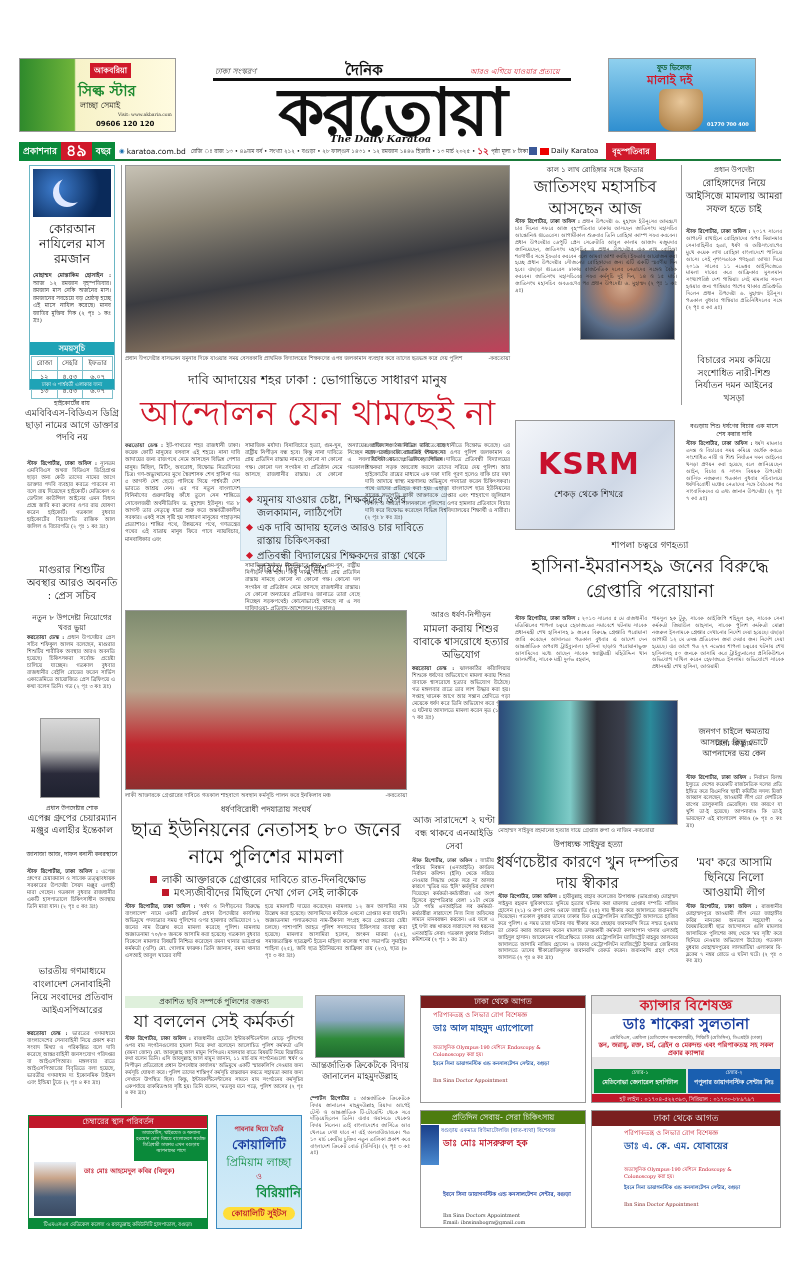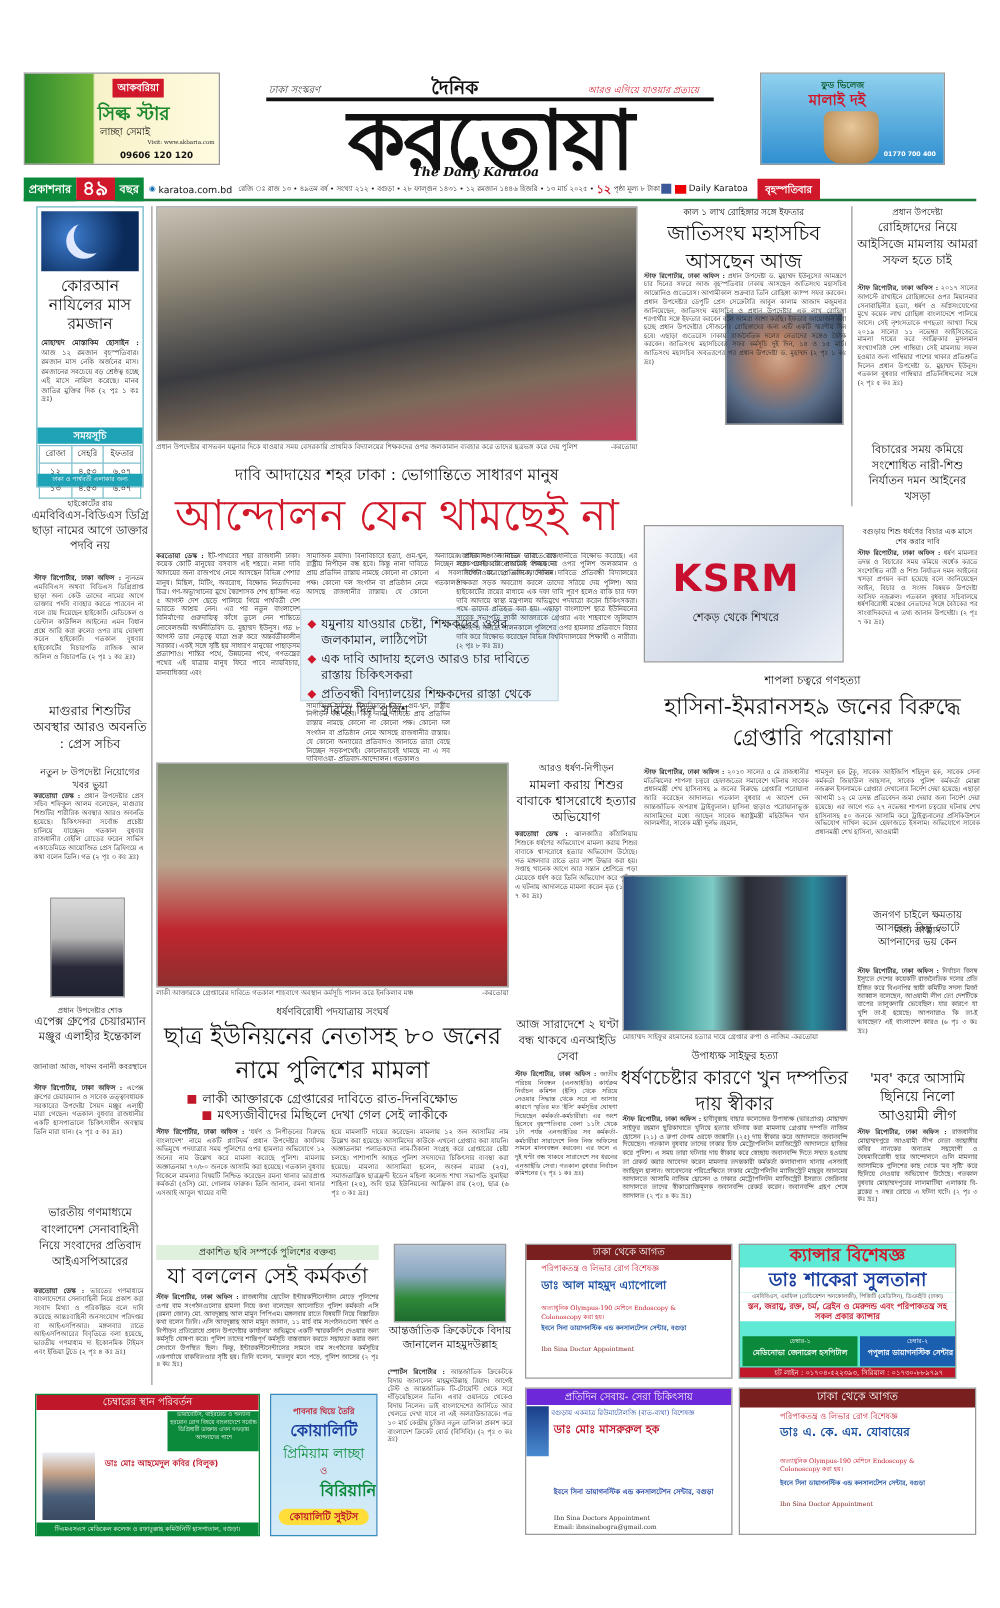--- a/index.html
+++ b/index.html
@@ -289,21 +289,21 @@
 
 <div class="abs ad" style="left:420px;top:995px;width:166px;height:108px;background:#fff">
   <div style="background:#7a1f1f;color:#fff;font-size:8px;text-align:center;font-family:'DejaVu Sans',sans-serif;line-height:12px">ঢাকা থেকে আগত</div>
   <div style="color:#c0182a;font-size:6.5px;padding:2px 0 0 12px;font-family:'DejaVu Sans',sans-serif">পরিপাকতন্ত্র ও লিভার রোগ বিশেষজ্ঞ</div>
   <div style="color:#1a4fa0;font-size:9px;font-weight:bold;padding-left:12px;font-family:'DejaVu Sans',sans-serif">ডাঃ আল মাহমুদ এ্যাপোলো</div>
   <div class="tiny" style="color:#c0182a;padding:8px 40px 0 12px;font-size:5px">অত্যাধুনিক Olympus-190 মেশিনে Endoscopy &amp; Colonoscopy করা হয়।</div>
   <div class="tiny" style="color:#1a4fa0;padding:2px 0 0 12px;font-size:5px;font-weight:bold">ইবনে সিনা ডায়াগনস্টিক এন্ড কনসালটেশন সেন্টার, বগুড়া</div>
   <div class="tiny" style="padding:10px 0 0 12px;font-size:5px;color:#7a1f1f">Ibn Sina Doctor Appointment</div>
 </div>
 
-<div class="abs ad" style="left:591px;top:995px;width:174px;height:108px;background:#5eead4">
+<div class="abs ad" style="left:591px;top:995px;width:190px;height:108px;background:#e5e5e5">
   <div style="color:#d0182a;font-size:14px;text-align:center;font-weight:bold;font-family:'DejaVu Sans',sans-serif;line-height:18px">ক্যান্সার বিশেষজ্ঞ</div>
   <div style="background:#fff;color:#1a3fa0;font-size:15px;text-align:center;font-family:'DejaVu Sans',sans-serif;line-height:20px;font-weight:bold">ডাঃ শাকেরা সুলতানা</div>
   <div class="tiny" style="background:#fff;text-align:center;font-size:4.5px">এমবিবিএস, এমফিল (রেডিয়েশন অনকোলজী), পিজিটি (মেডিসিন), ডিএমইউ (ঢাকা)</div>
   <div style="background:#fff;color:#c0182a;text-align:center;font-size:6.5px;line-height:8px;font-weight:bold;font-family:'DejaVu Sans',sans-serif">স্তন, জরায়ু, রক্ত, চর্ম, ব্রেইন ও মেরুদন্ড এবং পরিপাকতন্ত্র সহ সকল প্রকার ক্যান্সার</div>
   <div class="abs" style="left:2px;top:73px;width:92px;height:24px;background:#0a8a3a;color:#fff;text-align:center;font-size:5px;font-family:'DejaVu Sans',sans-serif">
     <div>চেম্বার-১</div>
     <div style="font-size:6px;font-weight:bold">মেডিনোভা জেনারেল হসপিটাল</div>
   </div>
   <div class="abs" style="left:96px;top:73px;width:92px;height:24px;background:#1a5fb0;color:#fff;text-align:center;font-size:5px;font-family:'DejaVu Sans',sans-serif">
     <div>চেম্বার-২</div>
@@ -323,21 +323,21 @@
 <div class="abs ad" style="left:216px;top:1115px;width:86px;height:114px;background:linear-gradient(180deg,#bfe3f5,#d5ecf8);border:1px solid #3a8ac0">
   <div style="color:#c0182a;font-size:6.5px;text-align:center;font-weight:bold;margin-top:8px;font-family:'DejaVu Sans',sans-serif">পাবনার ঘিয়ে তৈরি</div>
   <div style="color:#1a3fa0;font-size:13px;text-align:center;font-weight:bold;font-family:'DejaVu Sans',sans-serif">কোয়ালিটি</div>
   <div style="color:#0a8a3a;font-size:11px;text-align:center;font-weight:normal;font-family:'DejaVu Sans',sans-serif;line-height:14px">প্রিমিয়াম লাচ্ছা</div>
   <div style="text-align:center;font-size:8px;color:#c0182a">ও</div>
   <div style="color:#0a8a3a;font-size:13px;text-align:right;font-weight:bold;font-family:'DejaVu Sans',sans-serif">বিরিয়ানি</div>
   <div style="margin:3px 6px 0;background:#ffde3a;border-radius:10px;color:#c0182a;font-size:8px;text-align:center;font-weight:bold;font-family:'DejaVu Sans',sans-serif">কোয়ালিটি সুইটস</div>
 </div>
 
 <div class="abs ad" style="left:420px;top:1110px;width:166px;height:118px;background:#fff">
-  <div style="background:#6d28d9;color:#fff;font-size:8px;text-align:center;font-family:'DejaVu Sans',sans-serif;line-height:13px">প্রতিদিন সেবায়- সেরা চিকিৎসায়</div>
+  <div style="background:#4d7c0f;color:#fff;font-size:8px;text-align:center;font-family:'DejaVu Sans',sans-serif;line-height:13px">প্রতিদিন সেবায়- সেরা চিকিৎসায়</div>
   <div class="abs" style="left:0;top:14px;width:18px;height:40px;background:linear-gradient(180deg,#1a3f8a,#4a8ad0)"></div>
   <div class="abs" style="left:20px;top:16px;font-size:5.5px;color:#1a3fa0;font-family:'DejaVu Sans',sans-serif">বগুড়ায় একমাত্র রিউমাটোলজি (বাত-ব্যথা) বিশেষজ্ঞ</div>
   <div class="abs" style="left:22px;top:25px;font-size:9px;color:#c0182a;font-weight:bold;font-family:'DejaVu Sans',sans-serif">ডাঃ মোঃ মাসরুরুল হক</div>
   <div class="abs tiny" style="left:22px;top:80px;font-size:5.5px;color:#1a3fa0;font-weight:bold">ইবনে সিনা ডায়াগনস্টিক এন্ড কনসালটেশন সেন্টার, বগুড়া</div>
   <div class="abs tiny" style="left:22px;top:101px;font-size:5px">Ibn Sina Doctors Appointment</div>
   <div class="abs tiny" style="left:22px;top:108px;font-size:5px">Email: ibnsinabogra@gmail.com</div>
 </div>
 
 <div class="abs ad" style="left:591px;top:1110px;width:190px;height:118px;background:#fff">
   <div style="background:#7a1f1f;color:#fff;font-size:9px;text-align:center;font-family:'DejaVu Sans',sans-serif;line-height:15px">ঢাকা থেকে আগত</div>

